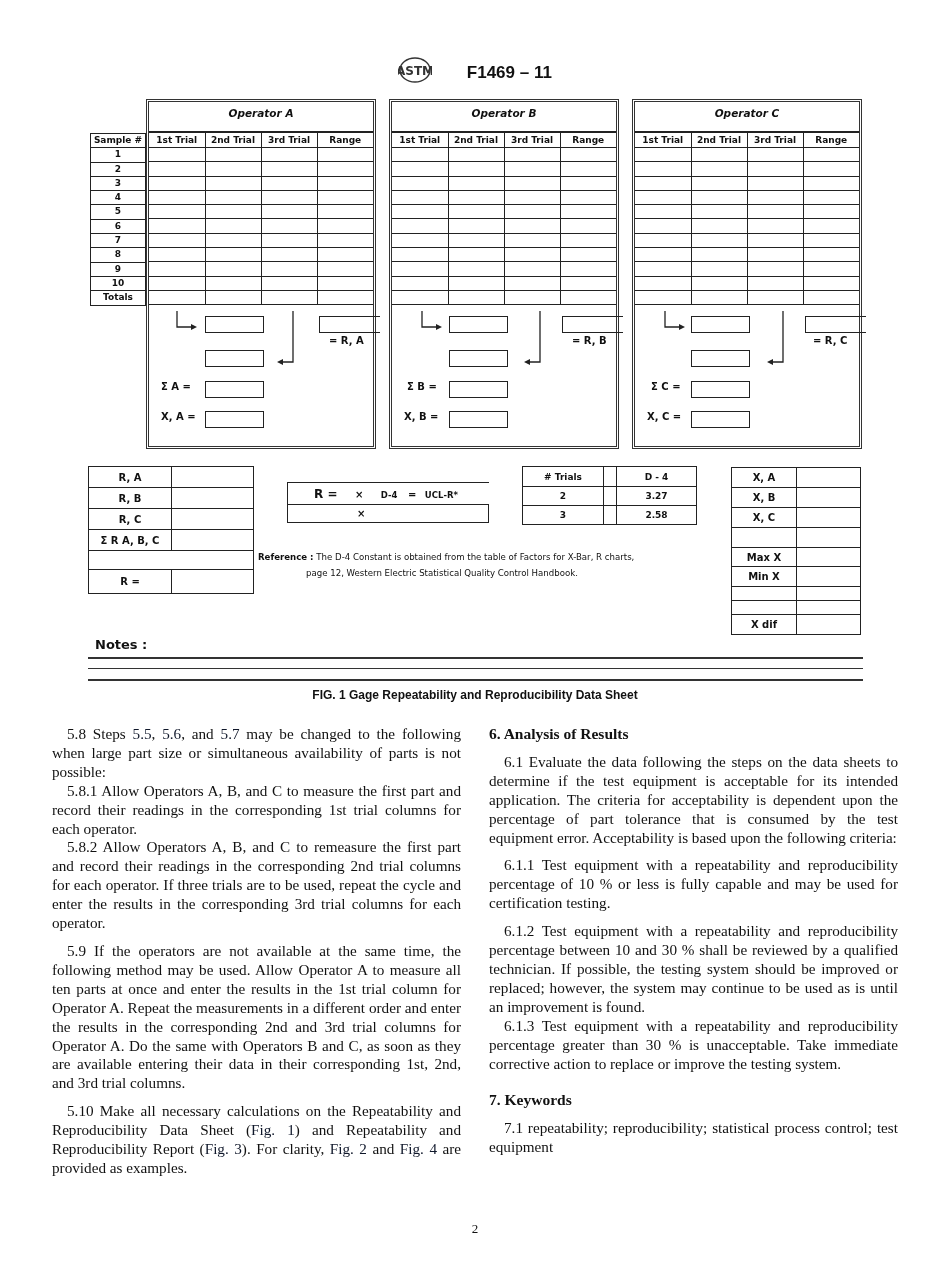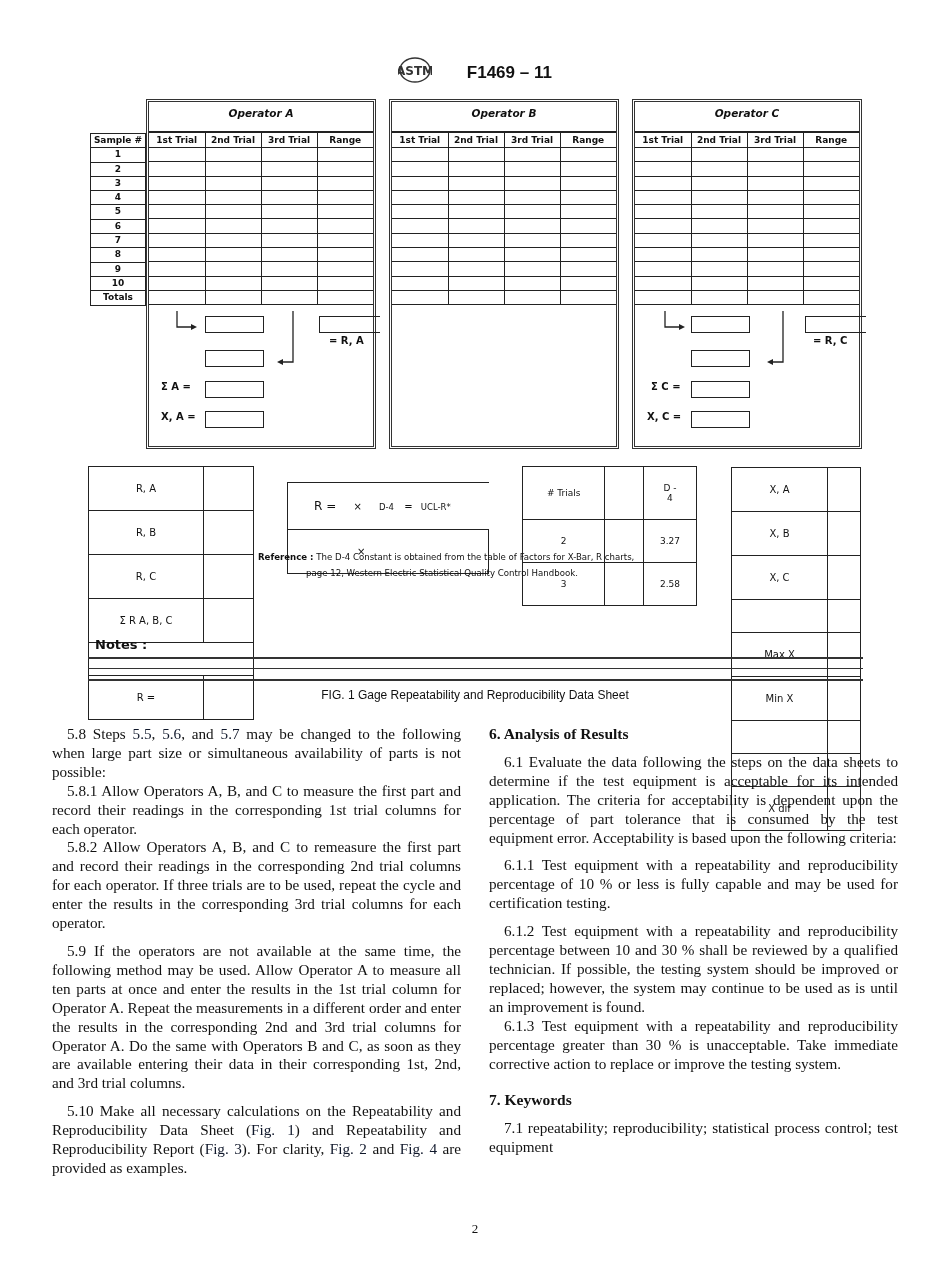--- a/index.html
+++ b/index.html
@@ -24,26 +24,26 @@
   .op td, .op th { border:1px solid #222; height:13.3px; padding:0; font-family:"DejaVu Sans", sans-serif; font-size:9px; font-weight:bold; text-align:center; }
   .op th { height:14px; }
   .op table tr td:first-child, .op table tr th:first-child { border-left:none; }
   .op table tr td:last-child, .op table tr th:last-child { border-right:none;text-align:center; }
   .op .calc { position:relative; height:145px; }
   .op .calc .bx { position:absolute; width:57px; height:15px; border:1px solid #222; }
   .op .calc .lbl { position:absolute; font-family:"DejaVu Sans", sans-serif; font-weight:bold; font-size:10px; }
 
   
   .rtab { position:absolute; border-collapse:collapse; }
-  .rtab td { border:1px solid #222; padding:16px; font-family:"DejaVu Sans", sans-serif; font-weight:normal; font-size:10px; text-align:center; }
+  .rtab td { border:1px solid #222; padding:0; font-family:"DejaVu Sans", sans-serif; font-weight:bold; font-size:10px; text-align:center; }
 
   .notes-label { position:absolute; left:95px; top:637px; font-family:"DejaVu Sans", sans-serif; font-weight:bold; font-size:13px; }
   .rule { position:absolute; left:88px; width:775px; height:0; border-top:2px solid #333; }
 
-  .caption { position:absolute; top:688px; left:0; width:950px; text-align:center; font-family:"Liberation Sans", sans-serif; font-weight:normal; font-size:12px; }
+  .caption { position:absolute; top:688px; left:0; width:950px; text-align:center; font-family:"Liberation Sans", sans-serif; font-weight:bold; font-size:12px; }
 
   .col { position:absolute; top:725px; width:409px; font-family:"Liberation Serif", serif; font-size:15.2px; line-height:18.9px; text-align:justify; }
   .col p { margin:0 0 9px 0; text-indent:15px; }
   .col p.tight { margin-bottom:0; }
   .col h2 { font-size:15.5px; margin:0 0 9px 0; font-weight:bold; text-indent:0; }
   .link { color:#0f172a; }
   .pageno { position:absolute; top:1221px; left:0; width:950px; text-align:center; font-family:"Liberation Serif", serif; font-size:13px; }
 </style>
 </head>
 <body>
@@ -240,20 +240,36 @@
           <td></td>
         </tr>
     <tr>
           <td></td>
           <td></td>
           <td></td>
           <td></td>
         </tr>
   </tbody>
     </table>
+  <div class="calc">
+    <svg class="abs" style="left:0;top:0;" width="224" height="145">
+      <polyline points="30,6 30,22 44,22" fill="none" stroke="#222" stroke-width="1.3"></polyline>
+      <polygon points="44,19 50,22 44,25" fill="#222"></polygon>
+      <polyline points="148,6 148,57 138,57" fill="none" stroke="#222" stroke-width="1.3"></polyline>
+      <polygon points="138,54 132,57 138,60" fill="#222"></polygon>
+    </svg>
+    <div class="bx" style="left:57px;top:11px;"></div>
+    <div class="bx" style="left:57px;top:45px;"></div>
+    <div class="bx" style="left:170px;top:11px;width:60px;border-right:none;"></div>
+    <div class="lbl" style="left:180px;top:30px;"><span>= R, B</span></div>
+    <div class="bx" style="left:57px;top:76px;"></div>
+    <div class="lbl" style="left:15px;top:76px;">Σ B =</div>
+    <div class="bx" style="left:57px;top:106px;"></div>
+    <div class="lbl" style="left:12px;top:106px;">X, B =</div>
+  </div>
 </div>
 
 <div class="op" style="left:632px;">
   <div class="op-title">Operator C</div>
   <table>
     <tbody>
         <tr>
       <th>1st Trial</th>
       <th>2nd Trial</th>
       <th>3rd Trial</th>

